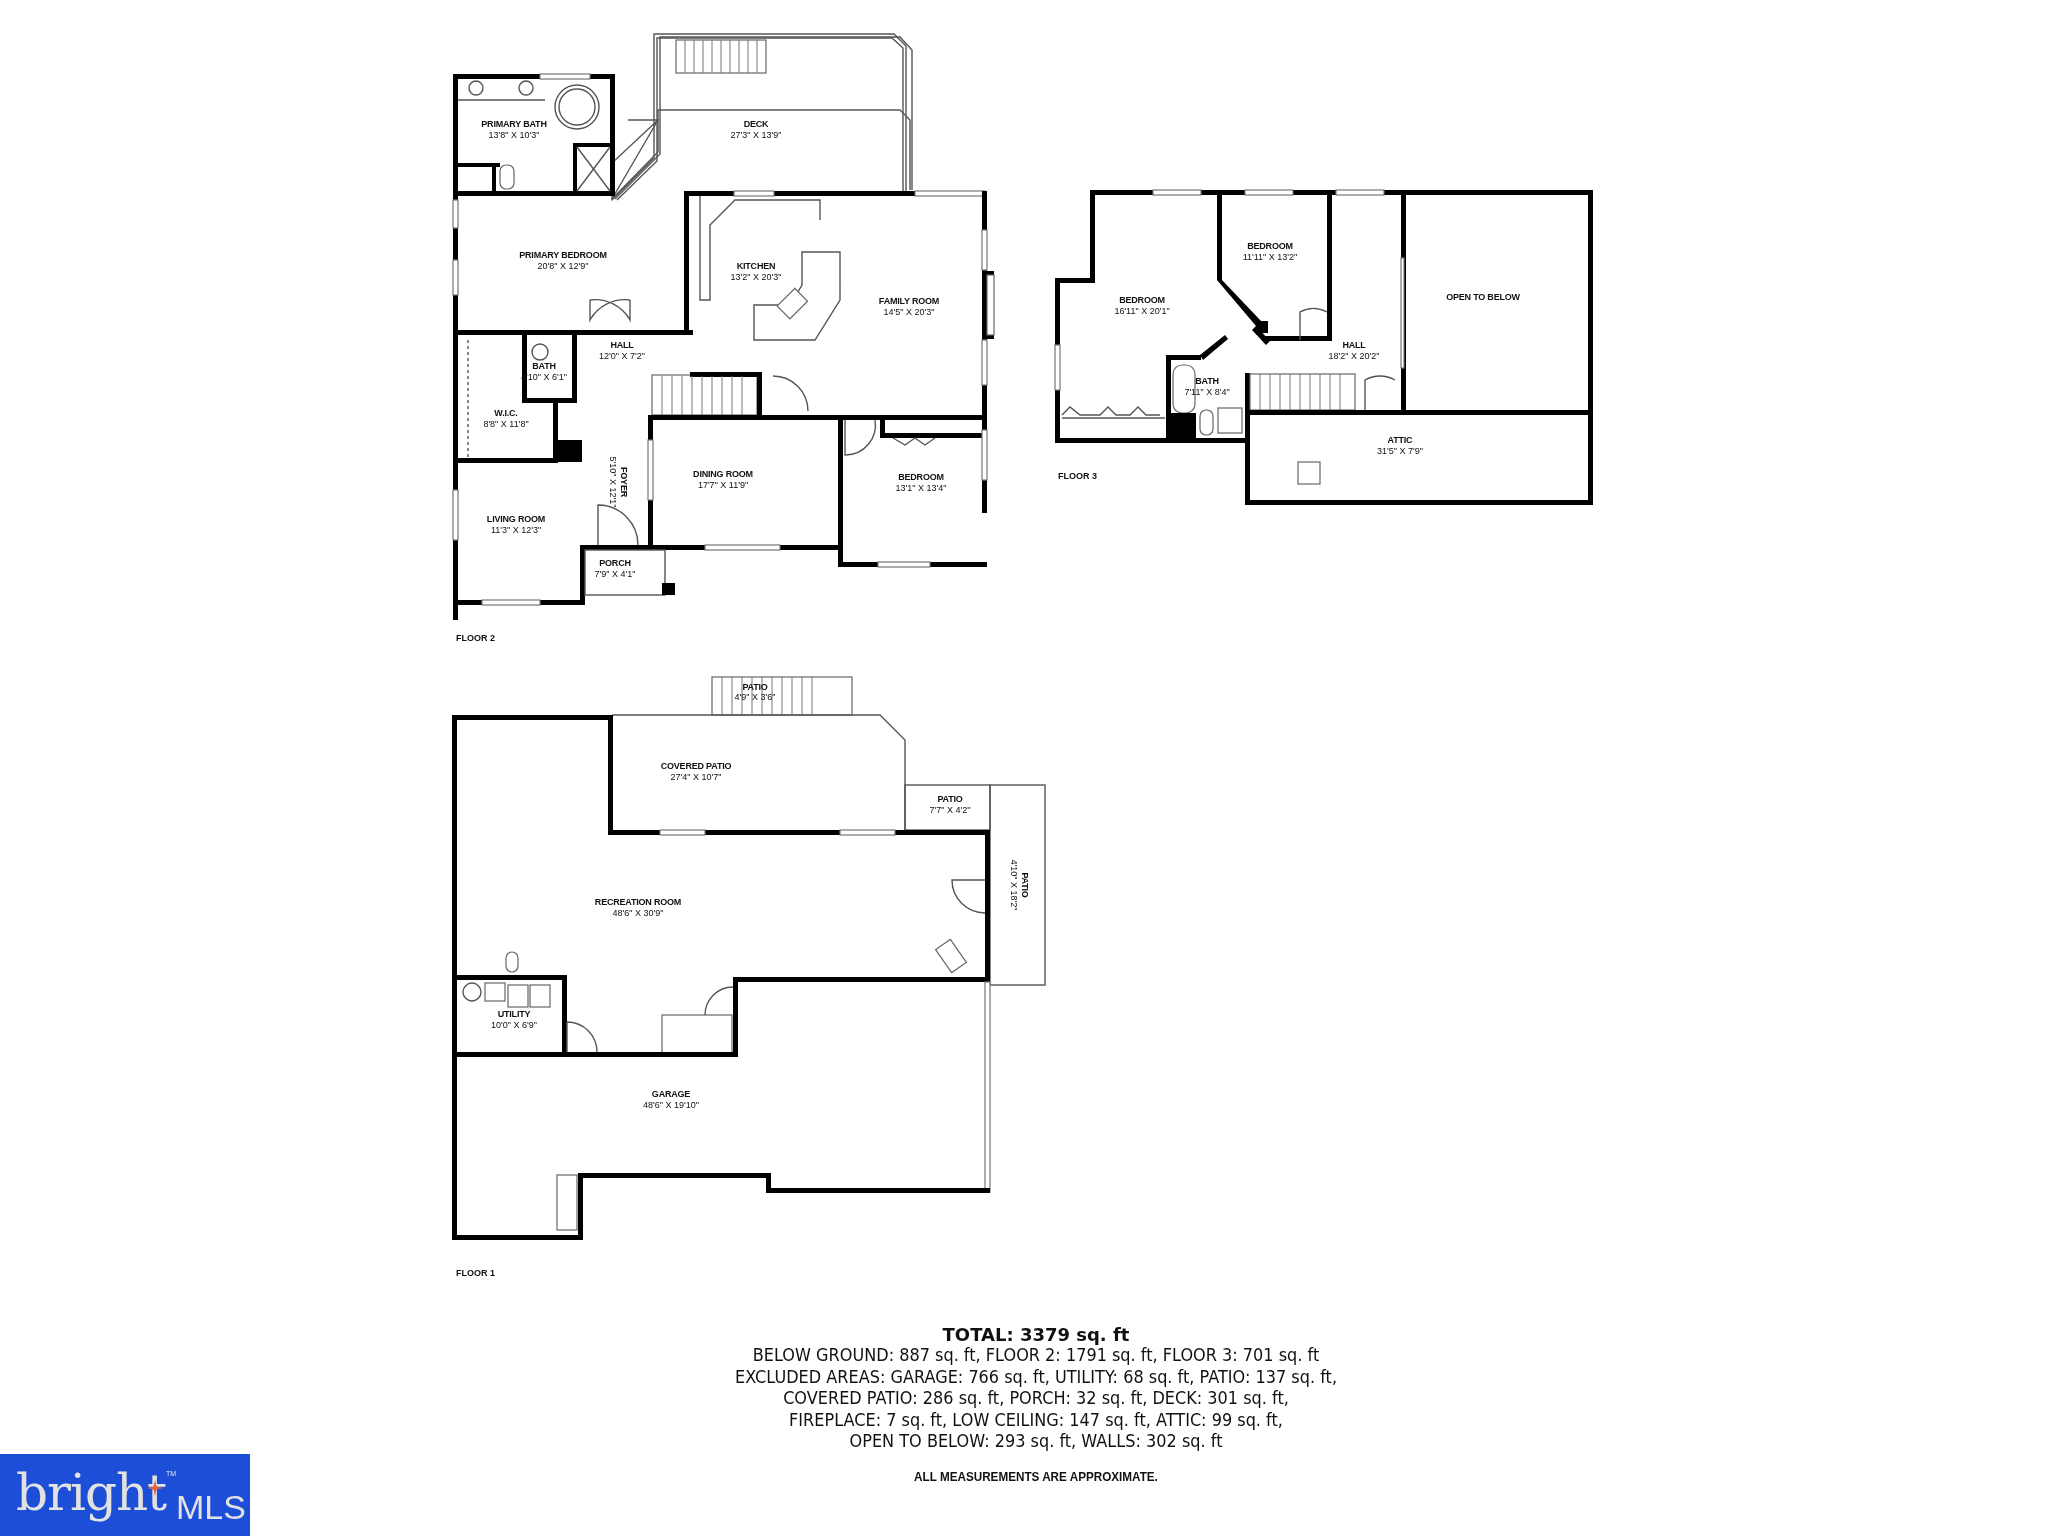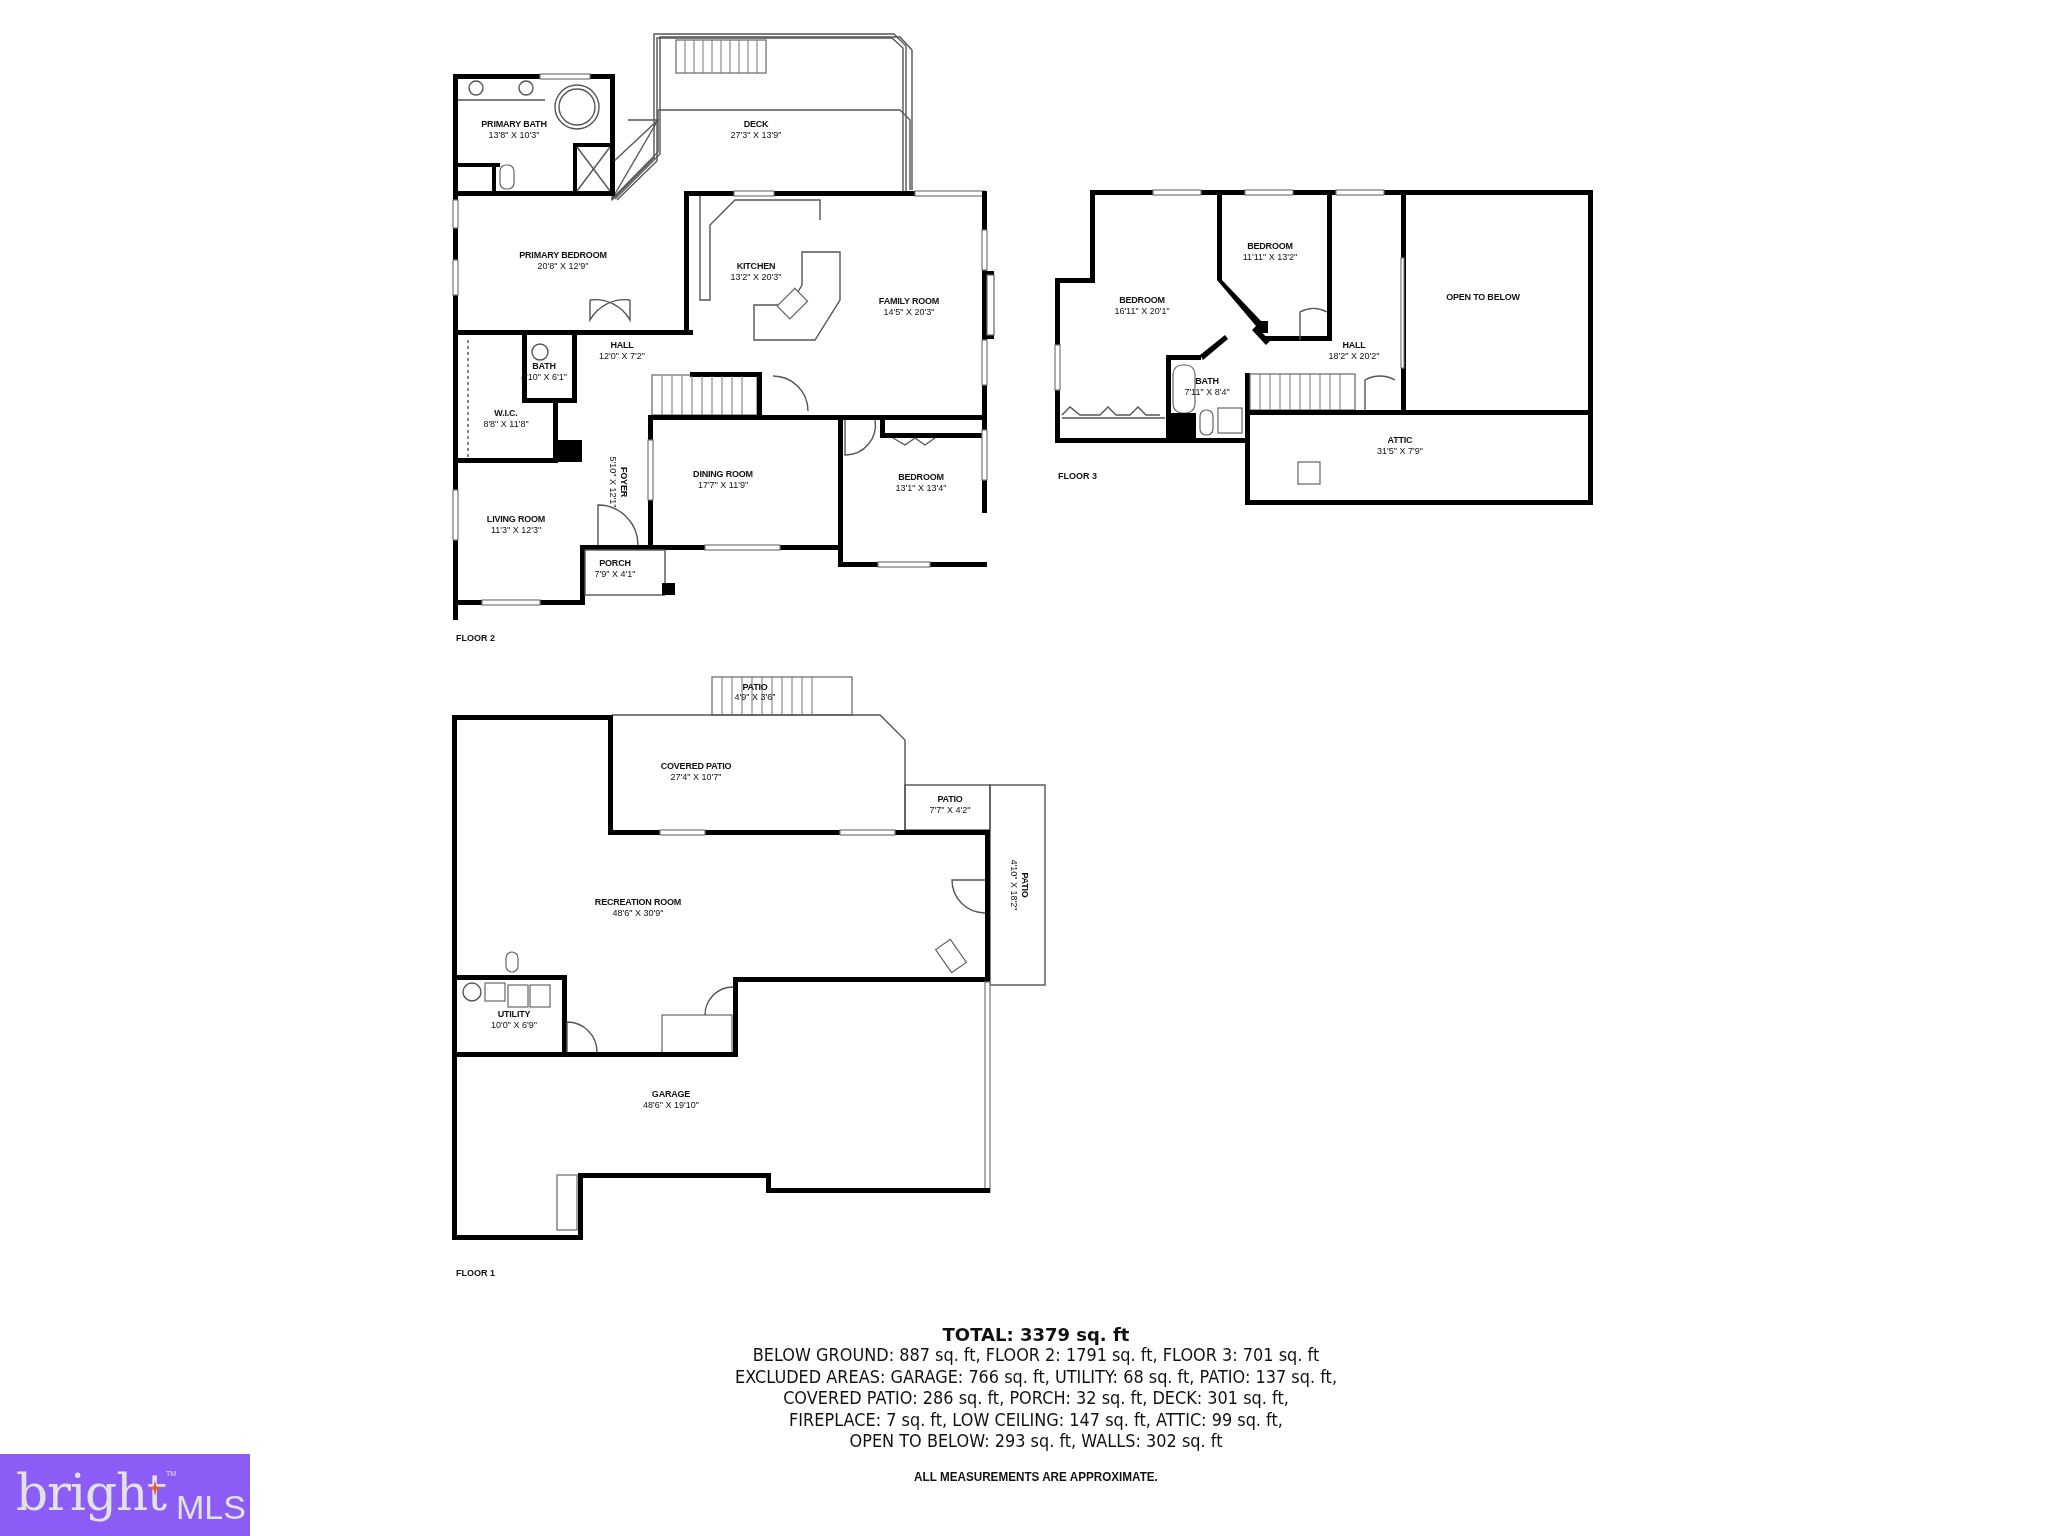--- a/index.html
+++ b/index.html
@@ -9,21 +9,21 @@
   .thin { fill: none; stroke: #555; stroke-width: 1.4; }
   .thinw { fill: #fff; stroke: #666; stroke-width: 1.2; }
   .win { fill: #fff; stroke: #777; stroke-width: 1.2; }
   .room-name { font-size: 9px; font-weight: 700; fill: #111; text-anchor: middle; font-family: "Liberation Sans", sans-serif; letter-spacing: -0.2px; }
   .room-dim { font-size: 9px; fill: #111; text-anchor: middle; font-family: "Liberation Sans", sans-serif; }
   .floor-label { font-size: 9px; font-weight: 700; fill: #111; font-family: "Liberation Sans", sans-serif; }
   .summary { position: absolute; left: 0; width: 2048px; top: 1324px; text-align: center; color: #111; font-family: "DejaVu Sans", sans-serif; padding-left: 12px; }
   .summary .total { font-size: 18px; font-weight: 700; line-height: 21px; }
   .summary .line { font-size: 17.5px; line-height: 21.5px; transform: scaleX(0.92); }
   .summary .note { margin-top: 16px; font-size: 13px; font-weight: 700; font-family: "Liberation Sans", sans-serif; transform: scaleX(0.9); }
-  .logo { position: absolute; left: 0; top: 1454px; width: 250px; height: 82px; background: #8b5cf6; }
+  .logo { position: absolute; left: 0; top: 1454px; width: 250px; height: 82px; background: #1d4ed8; }
   .logo .word { position: absolute; left: 16px; top: 10px; font-family: "DejaVu Serif", serif; font-size: 50px; color: #e2e2e2; letter-spacing: -1px; }
   .logo .mls { position: absolute; left: 176px; top: 34px; font-family: "Liberation Sans", sans-serif; font-size: 34px; color: #e2e2e2; }
   .logo .tm { position: absolute; left: 166px; top: 16px; font-size: 7px; color: #e2e2e2; font-family: "Liberation Sans", sans-serif; }
   .logo .star { position: absolute; left: 147px; top: 26px; width: 16px; height: 16px; }
 </style>
 </head>
 <body>
 
 <svg id="plan" viewBox="0 0 2048 1536" xmlns="http://www.w3.org/2000/svg">
 

